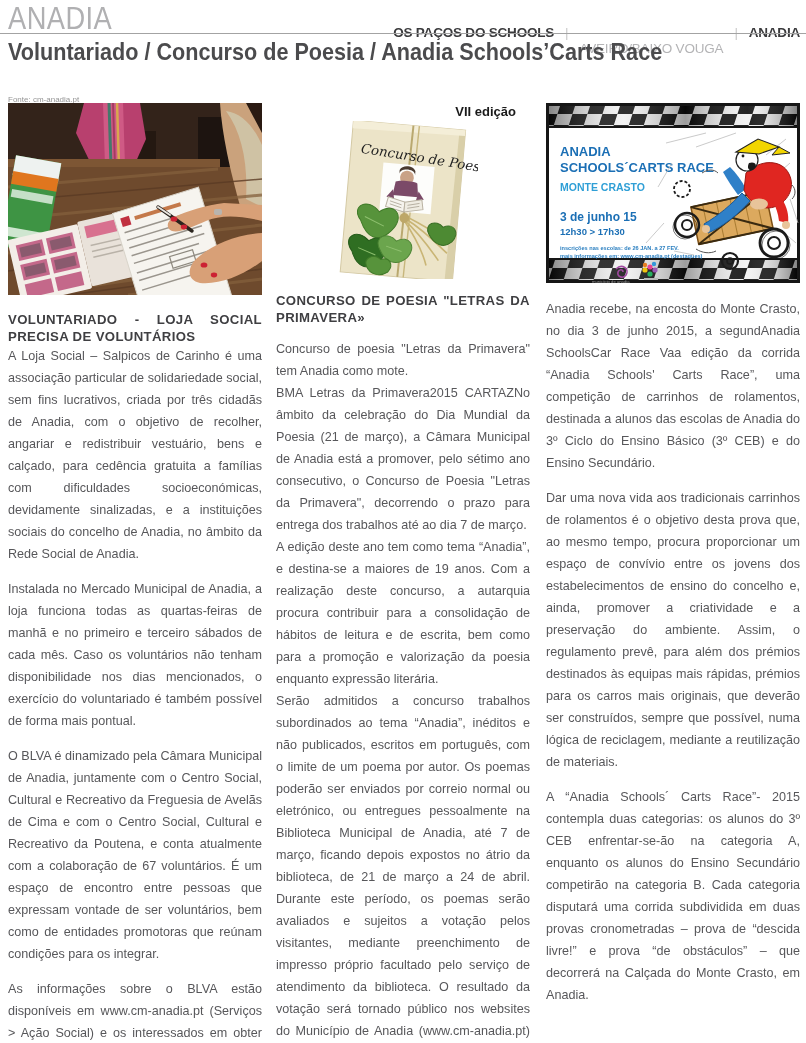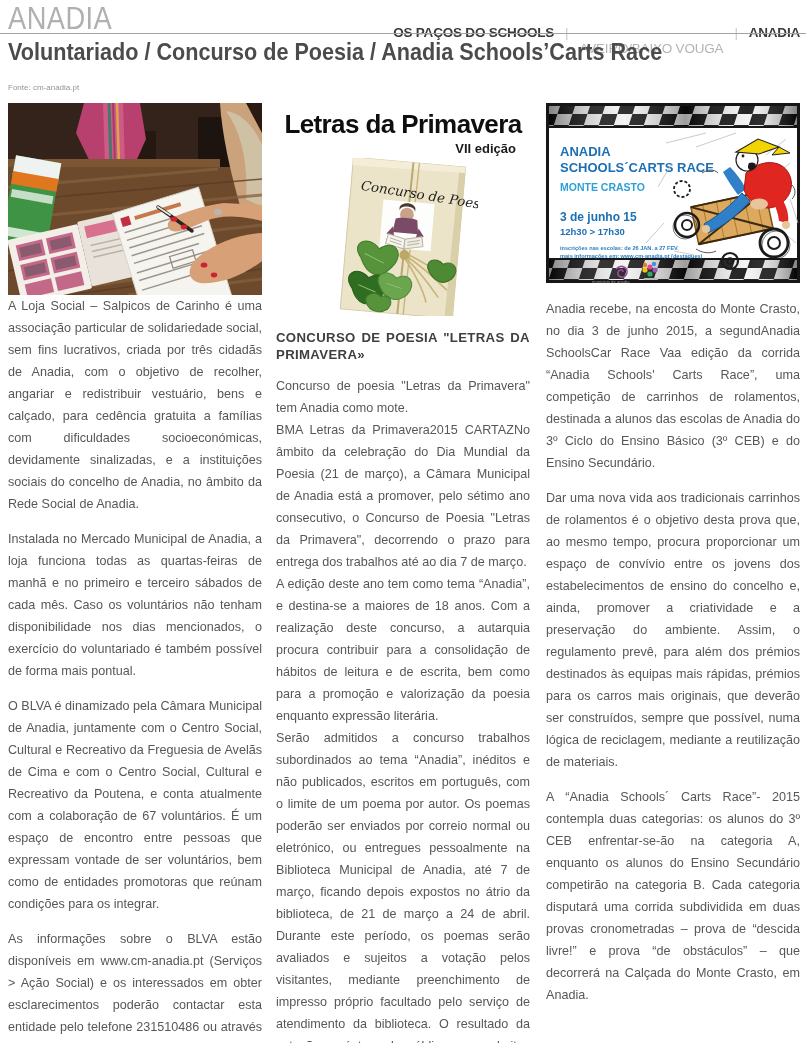--- a/index.html
+++ b/index.html
@@ -10,21 +10,21 @@
         letter-spacing:.5px;transform:scaleX(.88);transform-origin:0 0;white-space:nowrap;}
   .nav{position:absolute;right:6px;top:9px;display:flex;align-items:center;gap:11px;
        font-size:13.5px;letter-spacing:-.2px;white-space:nowrap;}
   .nav .item{color:#3a3a3c;font-weight:700;}
   .nav .item.dim{color:#b4b4b6;font-weight:400;margin-top:32px;}
   .nav .sep{color:#c9c9c9;font-weight:400;}
   .rule{position:absolute;left:0;right:0;top:33px;height:1px;background:#a3a3a3;}
   .page-title{position:absolute;left:8px;top:38px;white-space:nowrap;}
   .page-title span{display:inline-block;transform:scaleX(.9);transform-origin:0 0;
         font-size:24px;font-weight:700;color:#4b4b4d;letter-spacing:0;}
-  .source{position:absolute;left:8px;top:83px;font-size:8px;color:#949494;}
+  .source{position:absolute;left:8px;top:95px;font-size:8px;color:#949494;}
   
   .col{position:absolute;top:103px;width:254px;}
   .col1{left:8px;} .col2{left:276px;} .col3{left:546px;}
   .col-heading{font-size:13.2px;font-weight:700;color:#3f3f42;letter-spacing:.35px;
         line-height:17px;text-align:justify;margin:0;}
   .body-text p{margin:0 0 13px;font-size:12.6px;line-height:22px;color:#57575a;
         text-align:justify;}
   .col2 .body-text p{margin:0;}
   .photo-wrap{width:254px;height:192px;line-height:0;}
   .col1 .col-heading{margin-top:16px;}
@@ -154,30 +154,30 @@
           <rect x="206" y="106" width="8" height="6" rx="2" fill="#b9b4ae"></rect>
         </g>
 
         <g>
           <path d="M254 130 C226 132 204 142 188 156 C178 166 180 178 192 180 C212 182 236 172 254 158 Z" fill="#d8a077"></path>
           <ellipse cx="196" cy="162" rx="3.4" ry="2.6" fill="#cc2233"></ellipse>
           <ellipse cx="206" cy="172" rx="3.2" ry="2.4" fill="#cc2233"></ellipse>
         </g>
       </svg>
     </div>
+    <h2 class="col-heading">VOLUNTARIADO - LOJA SOCIAL PRECISA DE VOLUNTÁRIOS</h2>
     <div class="body-text">
       <p>A Loja Social – Salpicos de Carinho é uma associação particular de solidariedade social, sem fins lucrativos, criada por três cidadãs de Anadia, com o objetivo de recolher, angariar e redistribuir vestuário, bens e calçado, para cedência gratuita a famílias com dificuldades socioeconómicas, devidamente sinalizadas, e a instituições sociais do concelho de Anadia, no âmbito da Rede Social de Anadia.</p>
       <p>Instalada no Mercado Municipal de Anadia, a loja funciona todas as quartas-feiras de manhã e no primeiro e terceiro sábados de cada mês. Caso os voluntários não tenham disponibilidade nos dias mencionados, o exercício do voluntariado é também possível de forma mais pontual.</p>
       <p>O BLVA é dinamizado pela Câmara Municipal de Anadia, juntamente com o Centro Social, Cultural e Recreativo da Freguesia de Avelãs de Cima e com o Centro Social, Cultural e Recreativo da Poutena, e conta atualmente com a colaboração de 67 voluntários. É um espaço de encontro entre pessoas que expressam vontade de ser voluntários, bem como de entidades promotoras que reúnam condições para os integrar.</p>
       <p>As informações sobre o BLVA estão disponíveis em www.cm-anadia.pt (Serviços &gt; Ação Social) e os interessados em obter esclarecimentos poderão contactar esta entidade pelo telefone 231510486 ou através do endereço de correio eletrónico voluntariado.anadia@hotmail.com.</p>
     </div>
   </div>
 
   <div class="col col2">
-    <div class="letras-title">Letras da Primavera</div>
     <div class="letras-edition">VII edição</div>
     <div class="poster2-wrap">
       <svg viewBox="0 0 150 160" width="150" height="158">
         <g transform="rotate(5 75 80)">
           <rect x="18" y="4" width="114" height="154" fill="#ece4c8" stroke="#d4c9a4" stroke-width="1"></rect>
           <path d="M132 4 L132 158 L124 158 L126 4 Z" fill="#d9cfa9"></path>
           <path d="M18 4 L132 4 L132 10 L18 12 Z" fill="#f4eed8"></path>
           <path d="M79 4 L76 158" stroke="#b9a86f" stroke-width="2" fill="none"></path>
           <path d="M85 4 L82 158" stroke="#c7b67c" stroke-width="1.4" fill="none"></path>
           <text x="28" y="36" font-family="DejaVu Serif, serif" font-style="italic" font-size="13.5" fill="#222222" transform="rotate(4 28 36)">Concurso de Poesia</text>
@@ -219,21 +219,21 @@
                 <path d="M62 128 L78 132"></path>
               </g>
           </g>
         </g>
       </svg>
     </div>
     <h2 class="col-heading">CONCURSO DE POESIA "LETRAS DA PRIMAVERA»</h2>
     <div class="body-text">
       <p>Concurso de poesia "Letras da Primavera" tem Anadia como mote.</p>
       <p>BMA Letras da Primavera2015 CARTAZNo âmbito da celebração do Dia Mundial da Poesia (21 de março), a Câmara Municipal de Anadia está a promover, pelo sétimo ano consecutivo, o Concurso de Poesia "Letras da Primavera", decorrendo o prazo para entrega dos trabalhos até ao dia 7 de março.</p>
-      <p>A edição deste ano tem como tema “Anadia”, e destina-se a maiores de 18 anos. Com a realização deste concurso, a autarquia procura contribuir para a consolidação de hábitos de leitura e de escrita, bem como para a promoção e valorização da poesia enquanto expressão literária.</p>
+      <p>A edição deste ano tem como tema “Anadia”, e destina-se a maiores de 19 anos. Com a realização deste concurso, a autarquia procura contribuir para a consolidação de hábitos de leitura e de escrita, bem como para a promoção e valorização da poesia enquanto expressão literária.</p>
       <p>Serão admitidos a concurso trabalhos subordinados ao tema “Anadia”, inéditos e não publicados, escritos em português, com o limite de um poema por autor. Os poemas poderão ser enviados por correio normal ou eletrónico, ou entregues pessoalmente na Biblioteca Municipal de Anadia, até 7 de março, ficando depois expostos no átrio da biblioteca, de 21 de março a 24 de abril. Durante este período, os poemas serão avaliados e sujeitos a votação pelos visitantes, mediante preenchimento de impresso próprio facultado pelo serviço de atendimento da biblioteca. O resultado da votação será tornado público nos websites do Município de Anadia (www.cm-anadia.pt) e da Biblioteca Municipal de Anadia (www.bm-anadia.pt), bem como na sua página de Facebook (www.facebook.com/municipioanadia) e através da comunicação social.</p>
     </div>
   </div>
 
   <div class="col col3">
     <div class="poster3-wrap">
       <svg viewBox="0 0 254 180" width="254" height="180">
         <defs>
           <pattern id="chk" width="30" height="22" patternUnits="userSpaceOnUse" patternTransform="skewX(-18)">
             <rect width="30" height="22" fill="#0c0c0c"></rect>

